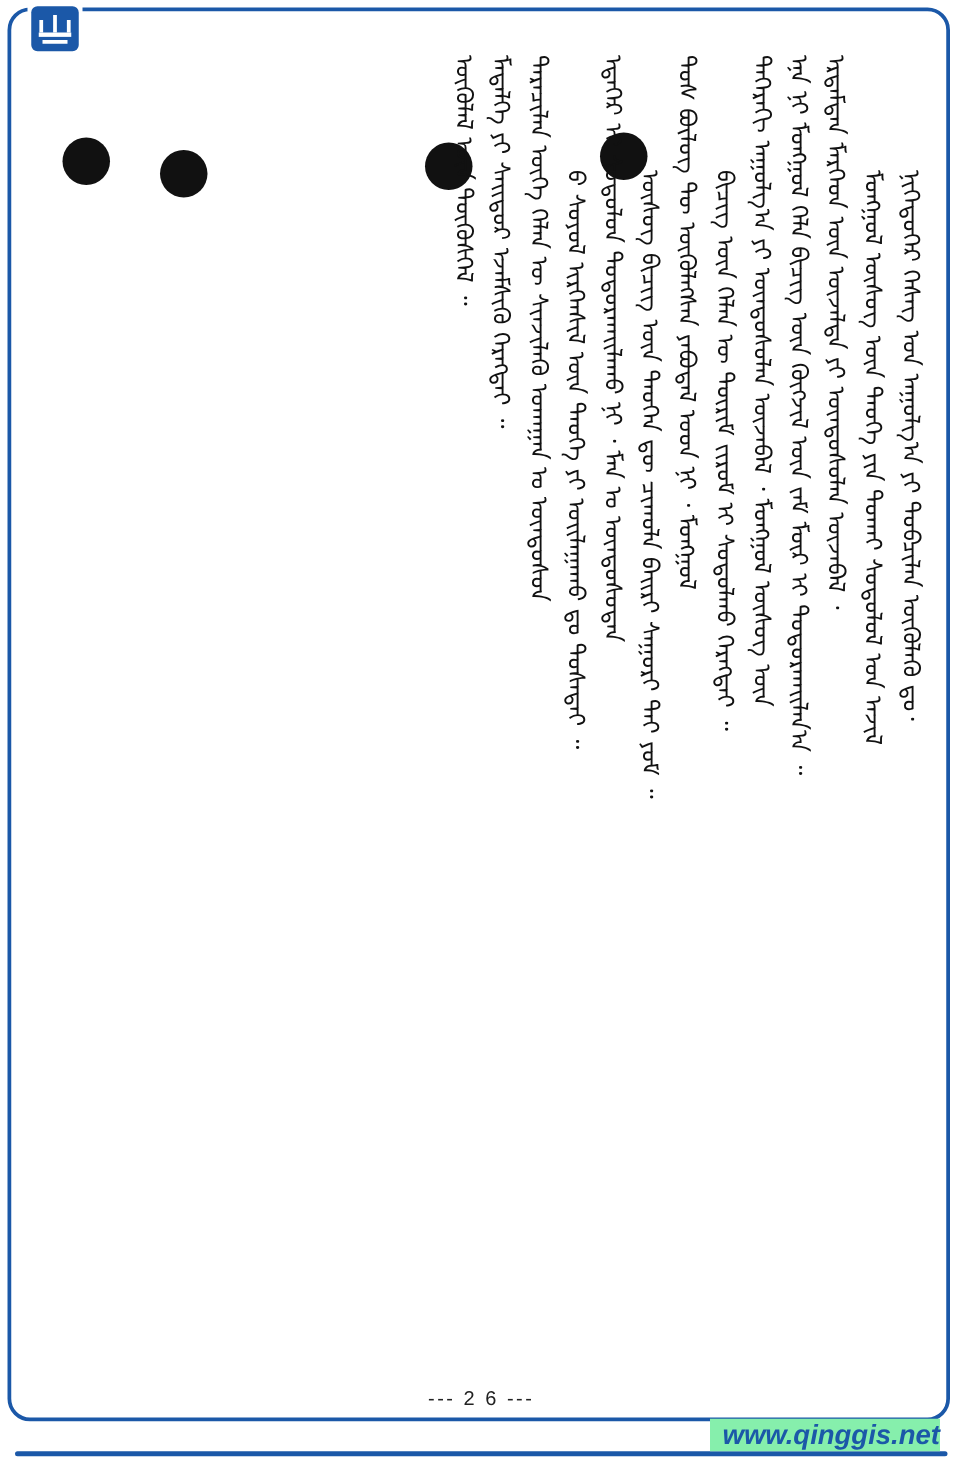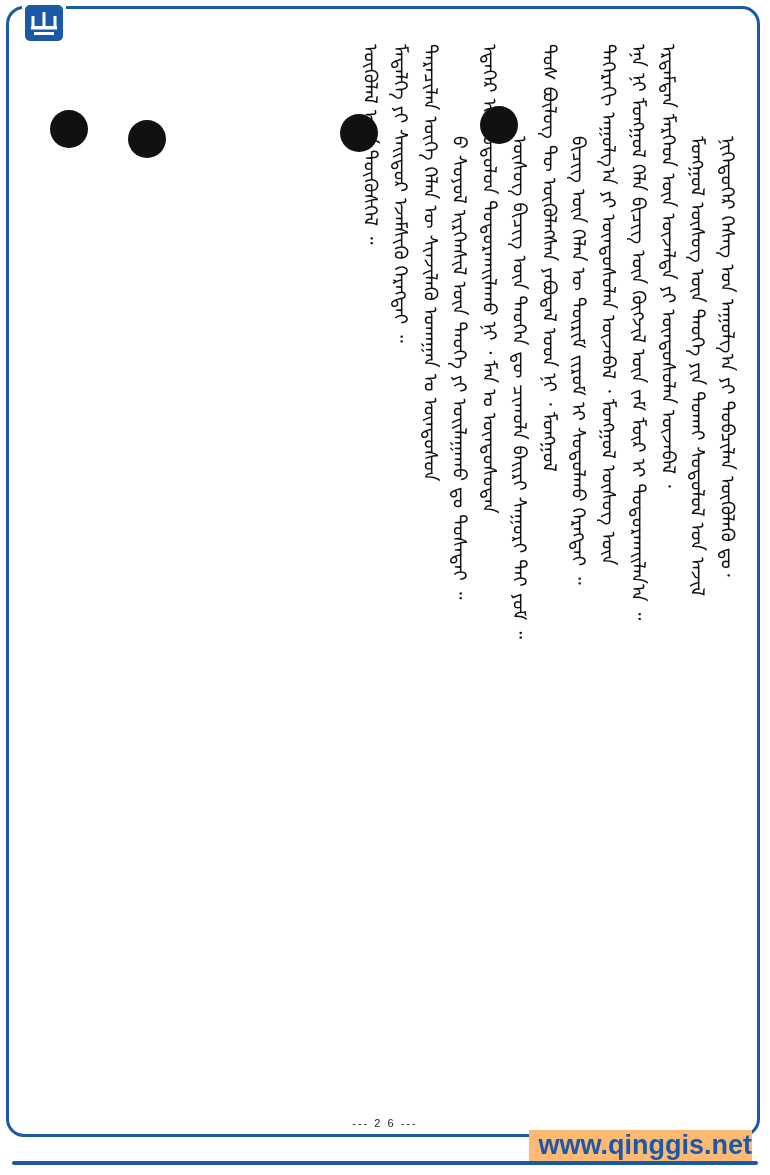--- a/index.html
+++ b/index.html
@@ -84,21 +84,21 @@
     border-radius: 50%;
     background: #111111;
   }
   
   #page-number {
     position: absolute;
     left: 0;
     right: 0;
     bottom: 46px;
     text-align: center;
-    font-size: 11px;
+    font-size: 16px;
     color: #222222;
     letter-spacing: 2px;
     font-family: "Liberation Sans", sans-serif;
   }
   
   #footer {
     position: absolute;
     left: 0;
     bottom: 0;
     width: 770px;
@@ -110,25 +110,26 @@
     right: 12px;
     bottom: 10px;
     height: 4px;
     background: #1b58a8;
     border-radius: 2px;
   }
   #footer-url {
     position: absolute;
     right: 18px;
     bottom: 14px;
-    font-size: 27px;
+    font-size: 22px;
+    font-style: italic;
     font-weight: bold;
     color: #1b58a8;
     font-family: "Liberation Sans", sans-serif;
-    background: #fdba74;
+    background: #86efac;
     padding-left: 10px;
   }
 </style>
 </head>
 <body>
 
 <div id="page">
 
   <div id="page-frame"></div>
 

